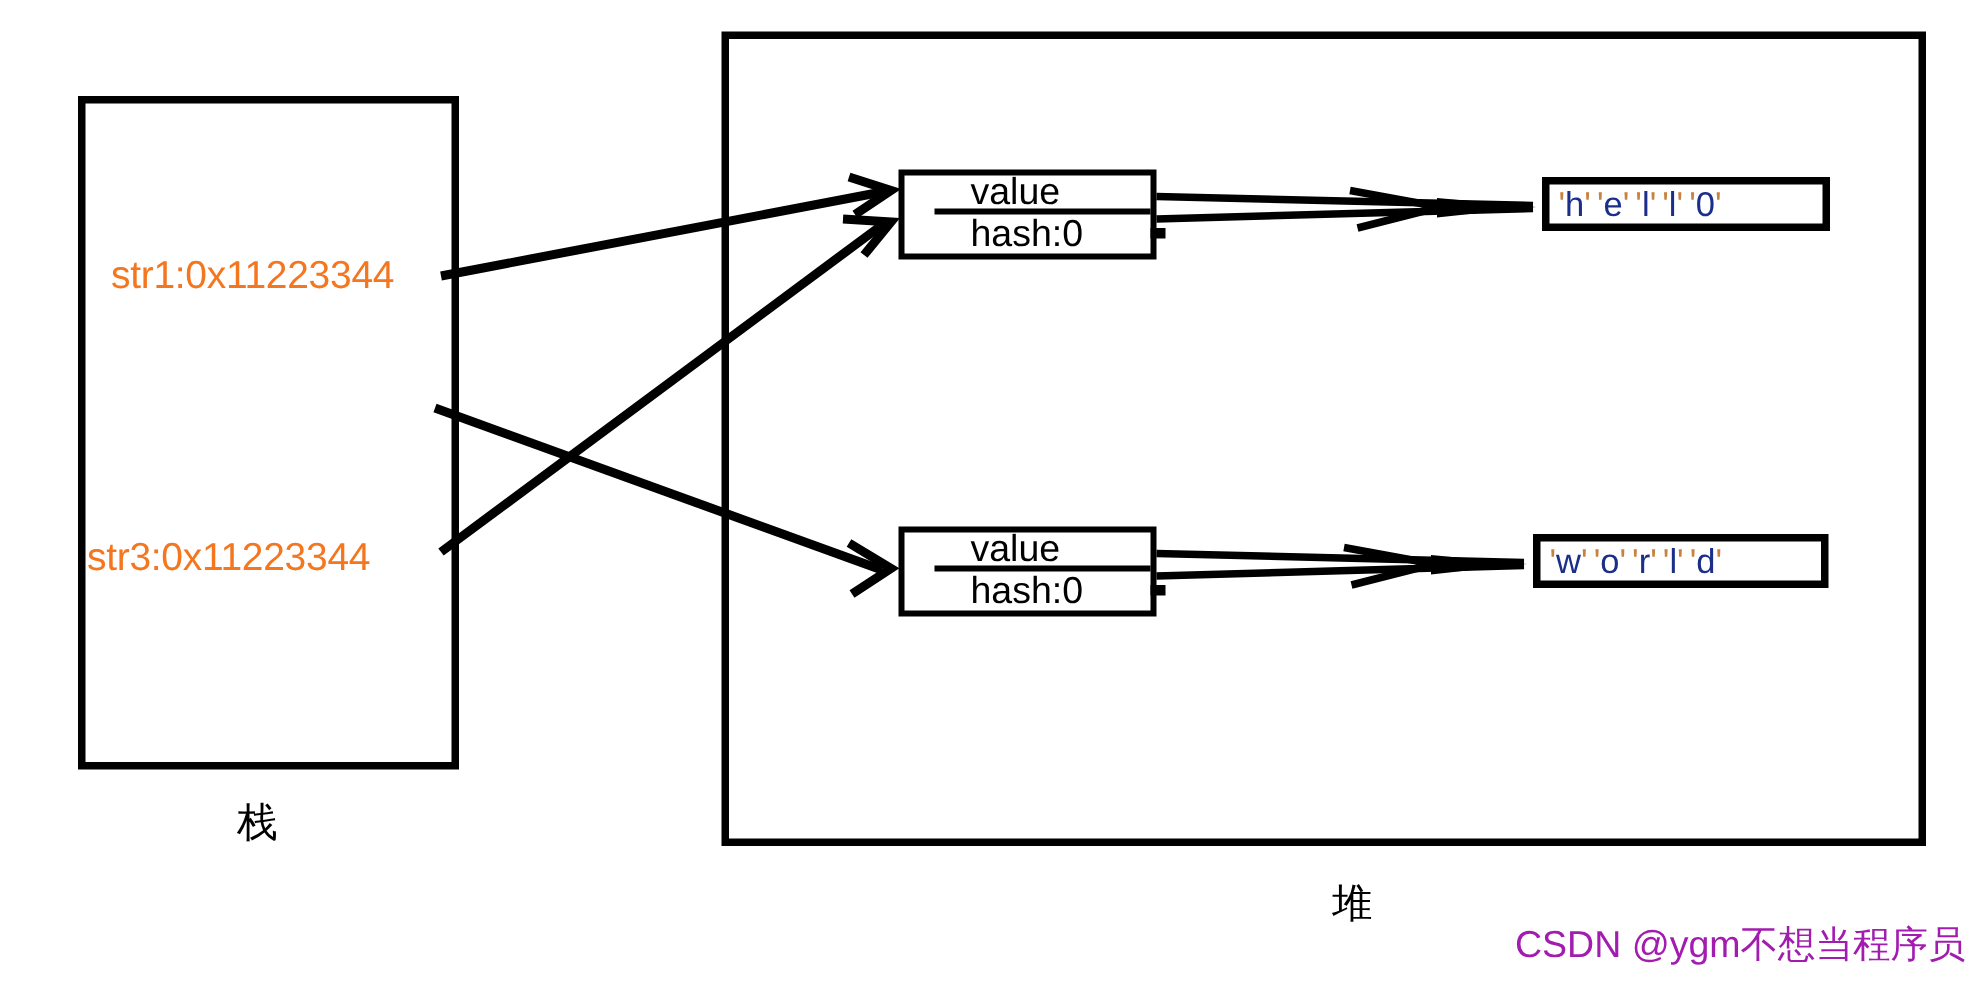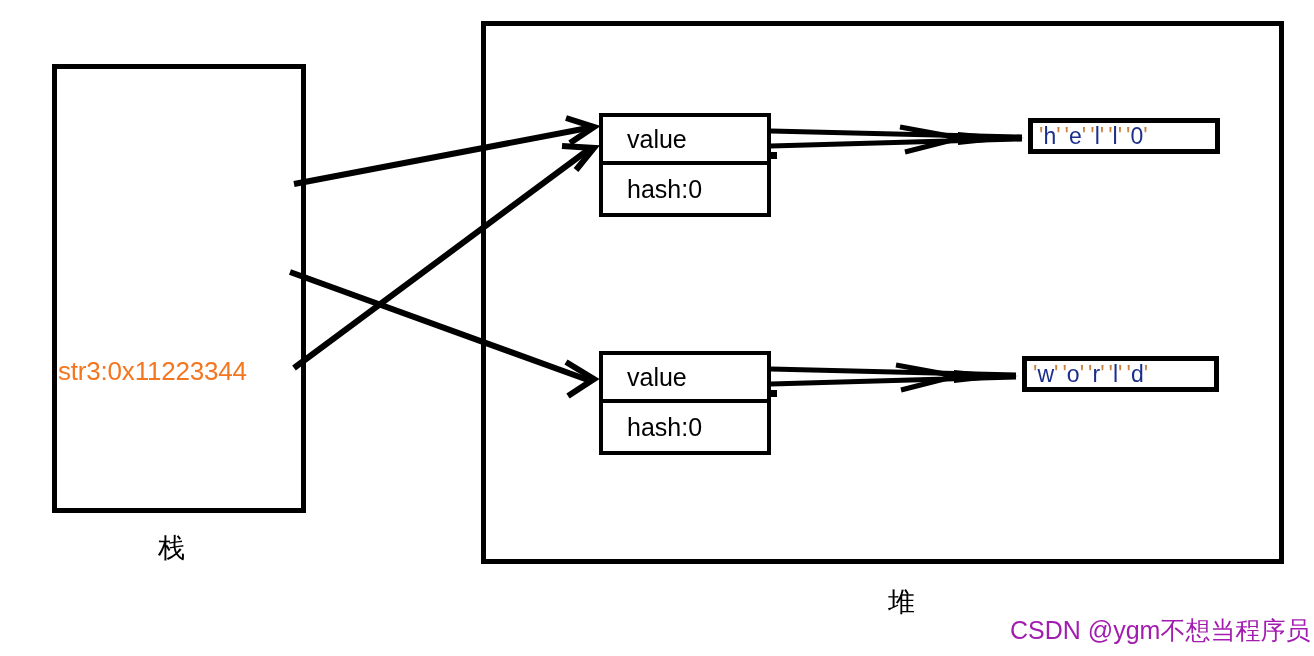--- a/index.html
+++ b/index.html
@@ -62,28 +62,29 @@
   .str-object {
     position: absolute;
     width: 172px;
     border: 4px solid #000000;
     background: #ffffff;
     box-sizing: border-box;
   }
   #str-object-0 { left: 599px; top: 113px; }
   #str-object-1 { left: 599px; top: 351px; }
   .str-field {
-    height: 48px;
+    height: 26px;
     display: flex;
     align-items: center;
     padding-left: 24px;
     font-size: 25px;
     color: #000000;
     box-sizing: border-box;
     white-space: nowrap;
+    margin-left: 20px;
   }
   .str-field.field-top { border-bottom: 4px solid #000000; }
 
   
   .field-stub {
     position: absolute;
     width: 10px;
     height: 7px;
     background: #000000;
   }
@@ -143,20 +144,21 @@
     pointer-events: none;
   }
 </style>
 </head>
 <body>
 
 <div id="canvas">
 
   <div id="stack-region" class="region-box"></div>
 
+  <div id="stack-var-0" class="stack-var" style="color:#f4761f">str1:0x11223344</div>
   <div id="stack-var-2" class="stack-var" style="color:#f4761f">str3:0x11223344</div>
 
   <div id="caption-stack" class="region-caption">栈</div>
 
   <div id="heap-region" class="region-box"></div>
 
 
   <div id="str-object-0" class="str-object">
     <div class="str-field field-top">value</div>
     <div class="str-field">hash:0</div>

